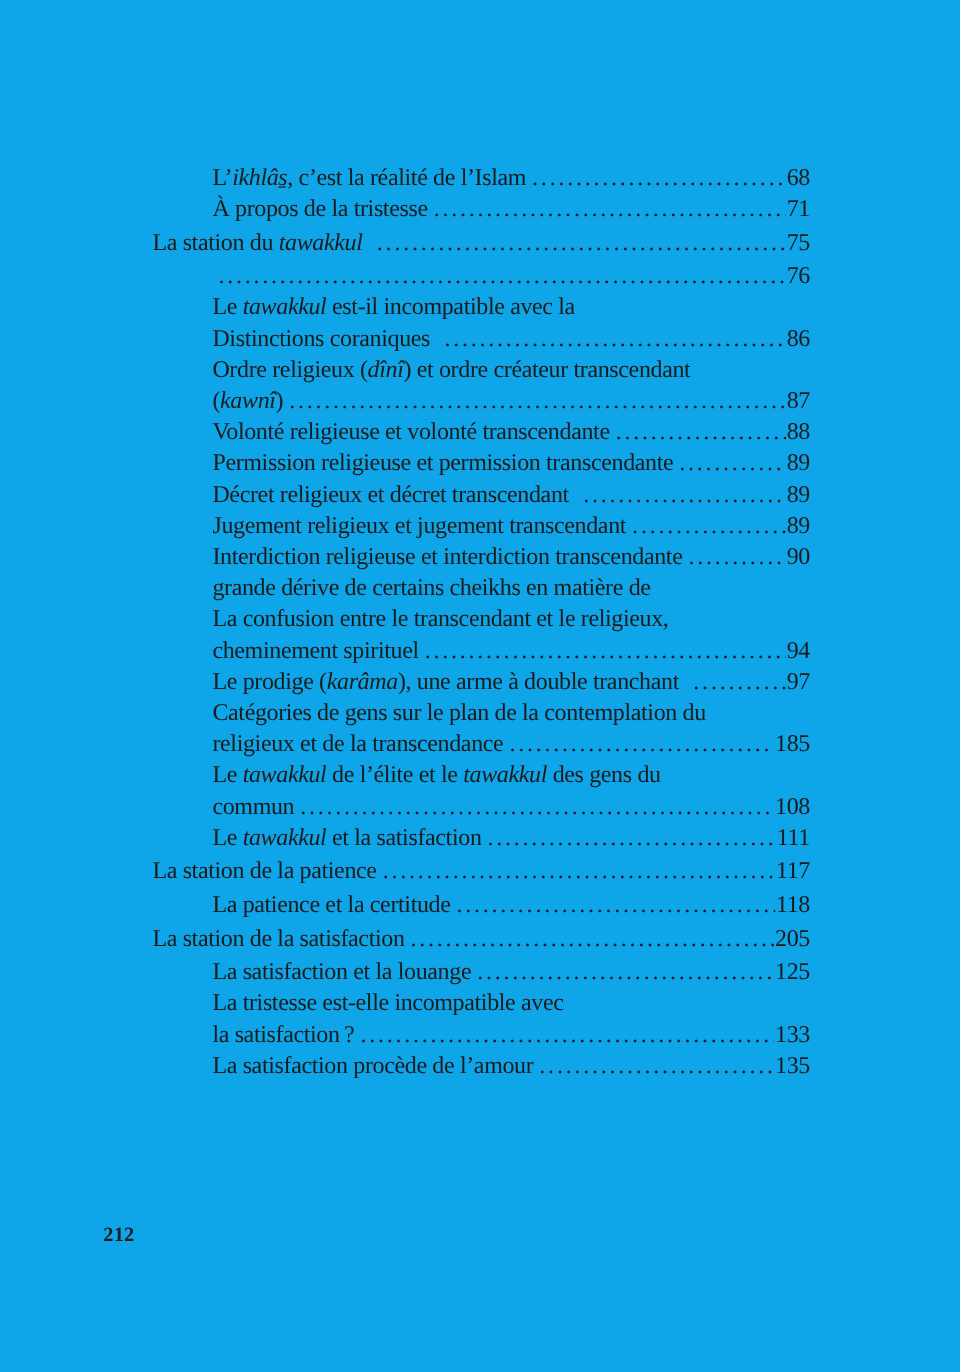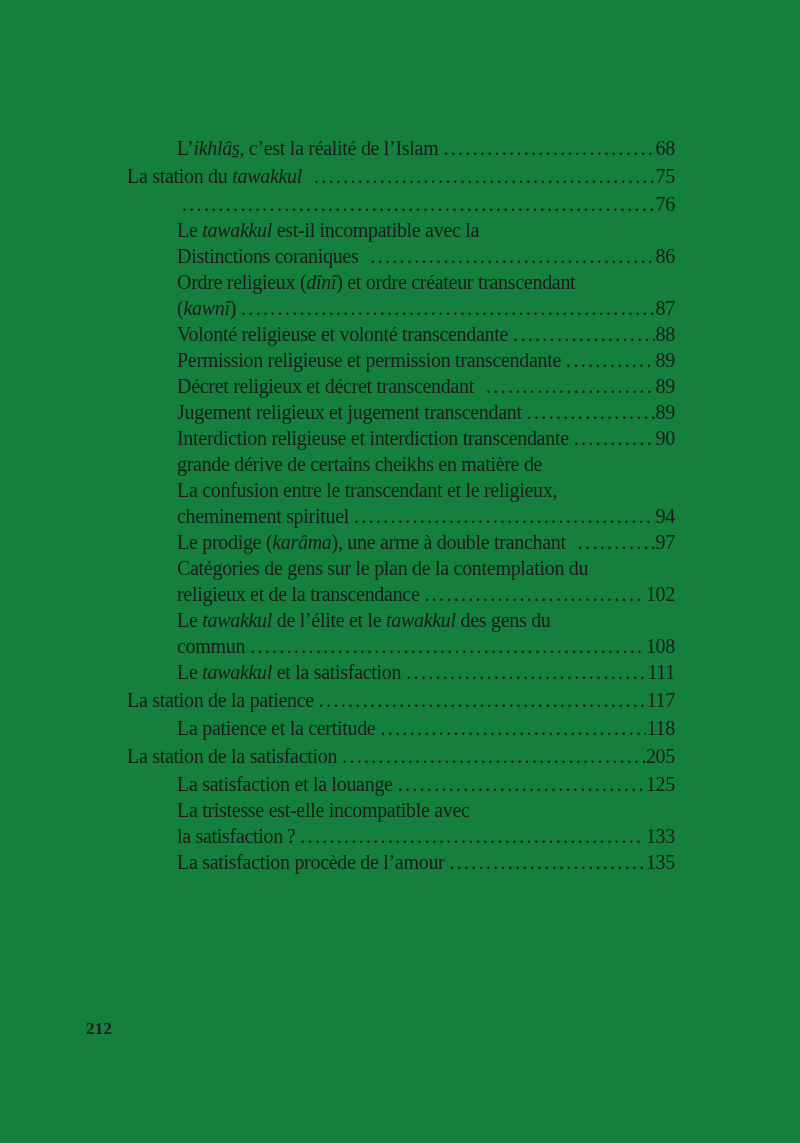--- a/index.html
+++ b/index.html
@@ -51,26 +51,31 @@
     left: 86px;
     top: 1019px;
     font-size: 17px;
     font-weight: bold;
     letter-spacing: 0.2px;
   }
 </style>
 </head>
 <body>
 
-<div class="page" style="background: #15803d; color: rgb(27, 27, 27);">
+<div class="page" style="background: #0ea5e9; color: rgb(27, 27, 27);">
   <main class="toc">
       <div class="toc-line lvl2">
     <span class="txt"><span>L’</span><span class="it">ikhlâs̱</span><span>, c’est la réalité de l’Islam</span></span>
     <span class="leader"></span>
     <span class="pg">68</span>
+  </div>
+      <div class="toc-line lvl2">
+    <span class="txt"><span>À propos de la tristesse</span></span>
+    <span class="leader"></span>
+    <span class="pg">71</span>
   </div>
       <div class="toc-line lvl1 gap">
     <span class="txt"><span>La station du </span><span class="it">tawakkul</span></span>
     <span class="leader"></span>
     <span class="pg">75</span>
   </div>
       <div class="toc-line lvl2">
     <span class="leader"></span>
     <span class="pg">76</span>
   </div>
@@ -135,21 +140,21 @@
     <span class="leader"></span>
     <span class="pg">97</span>
   </div>
       <div class="toc-line lvl2">
     <span class="txt"><span>Catégories de gens sur le plan de la contemplation du</span></span>
 
   </div>
       <div class="toc-line lvl2">
     <span class="txt"><span>religieux et de la transcendance</span></span>
     <span class="leader"></span>
-    <span class="pg">102</span>
+    <span class="pg">185</span>
   </div>
       <div class="toc-line lvl2">
     <span class="txt"><span>Le </span><span class="it">tawakkul</span><span> de l’élite et le </span><span class="it">tawakkul</span><span> des gens du</span></span>
 
   </div>
       <div class="toc-line lvl2">
     <span class="txt"><span>commun</span></span>
     <span class="leader"></span>
     <span class="pg">108</span>
   </div>

